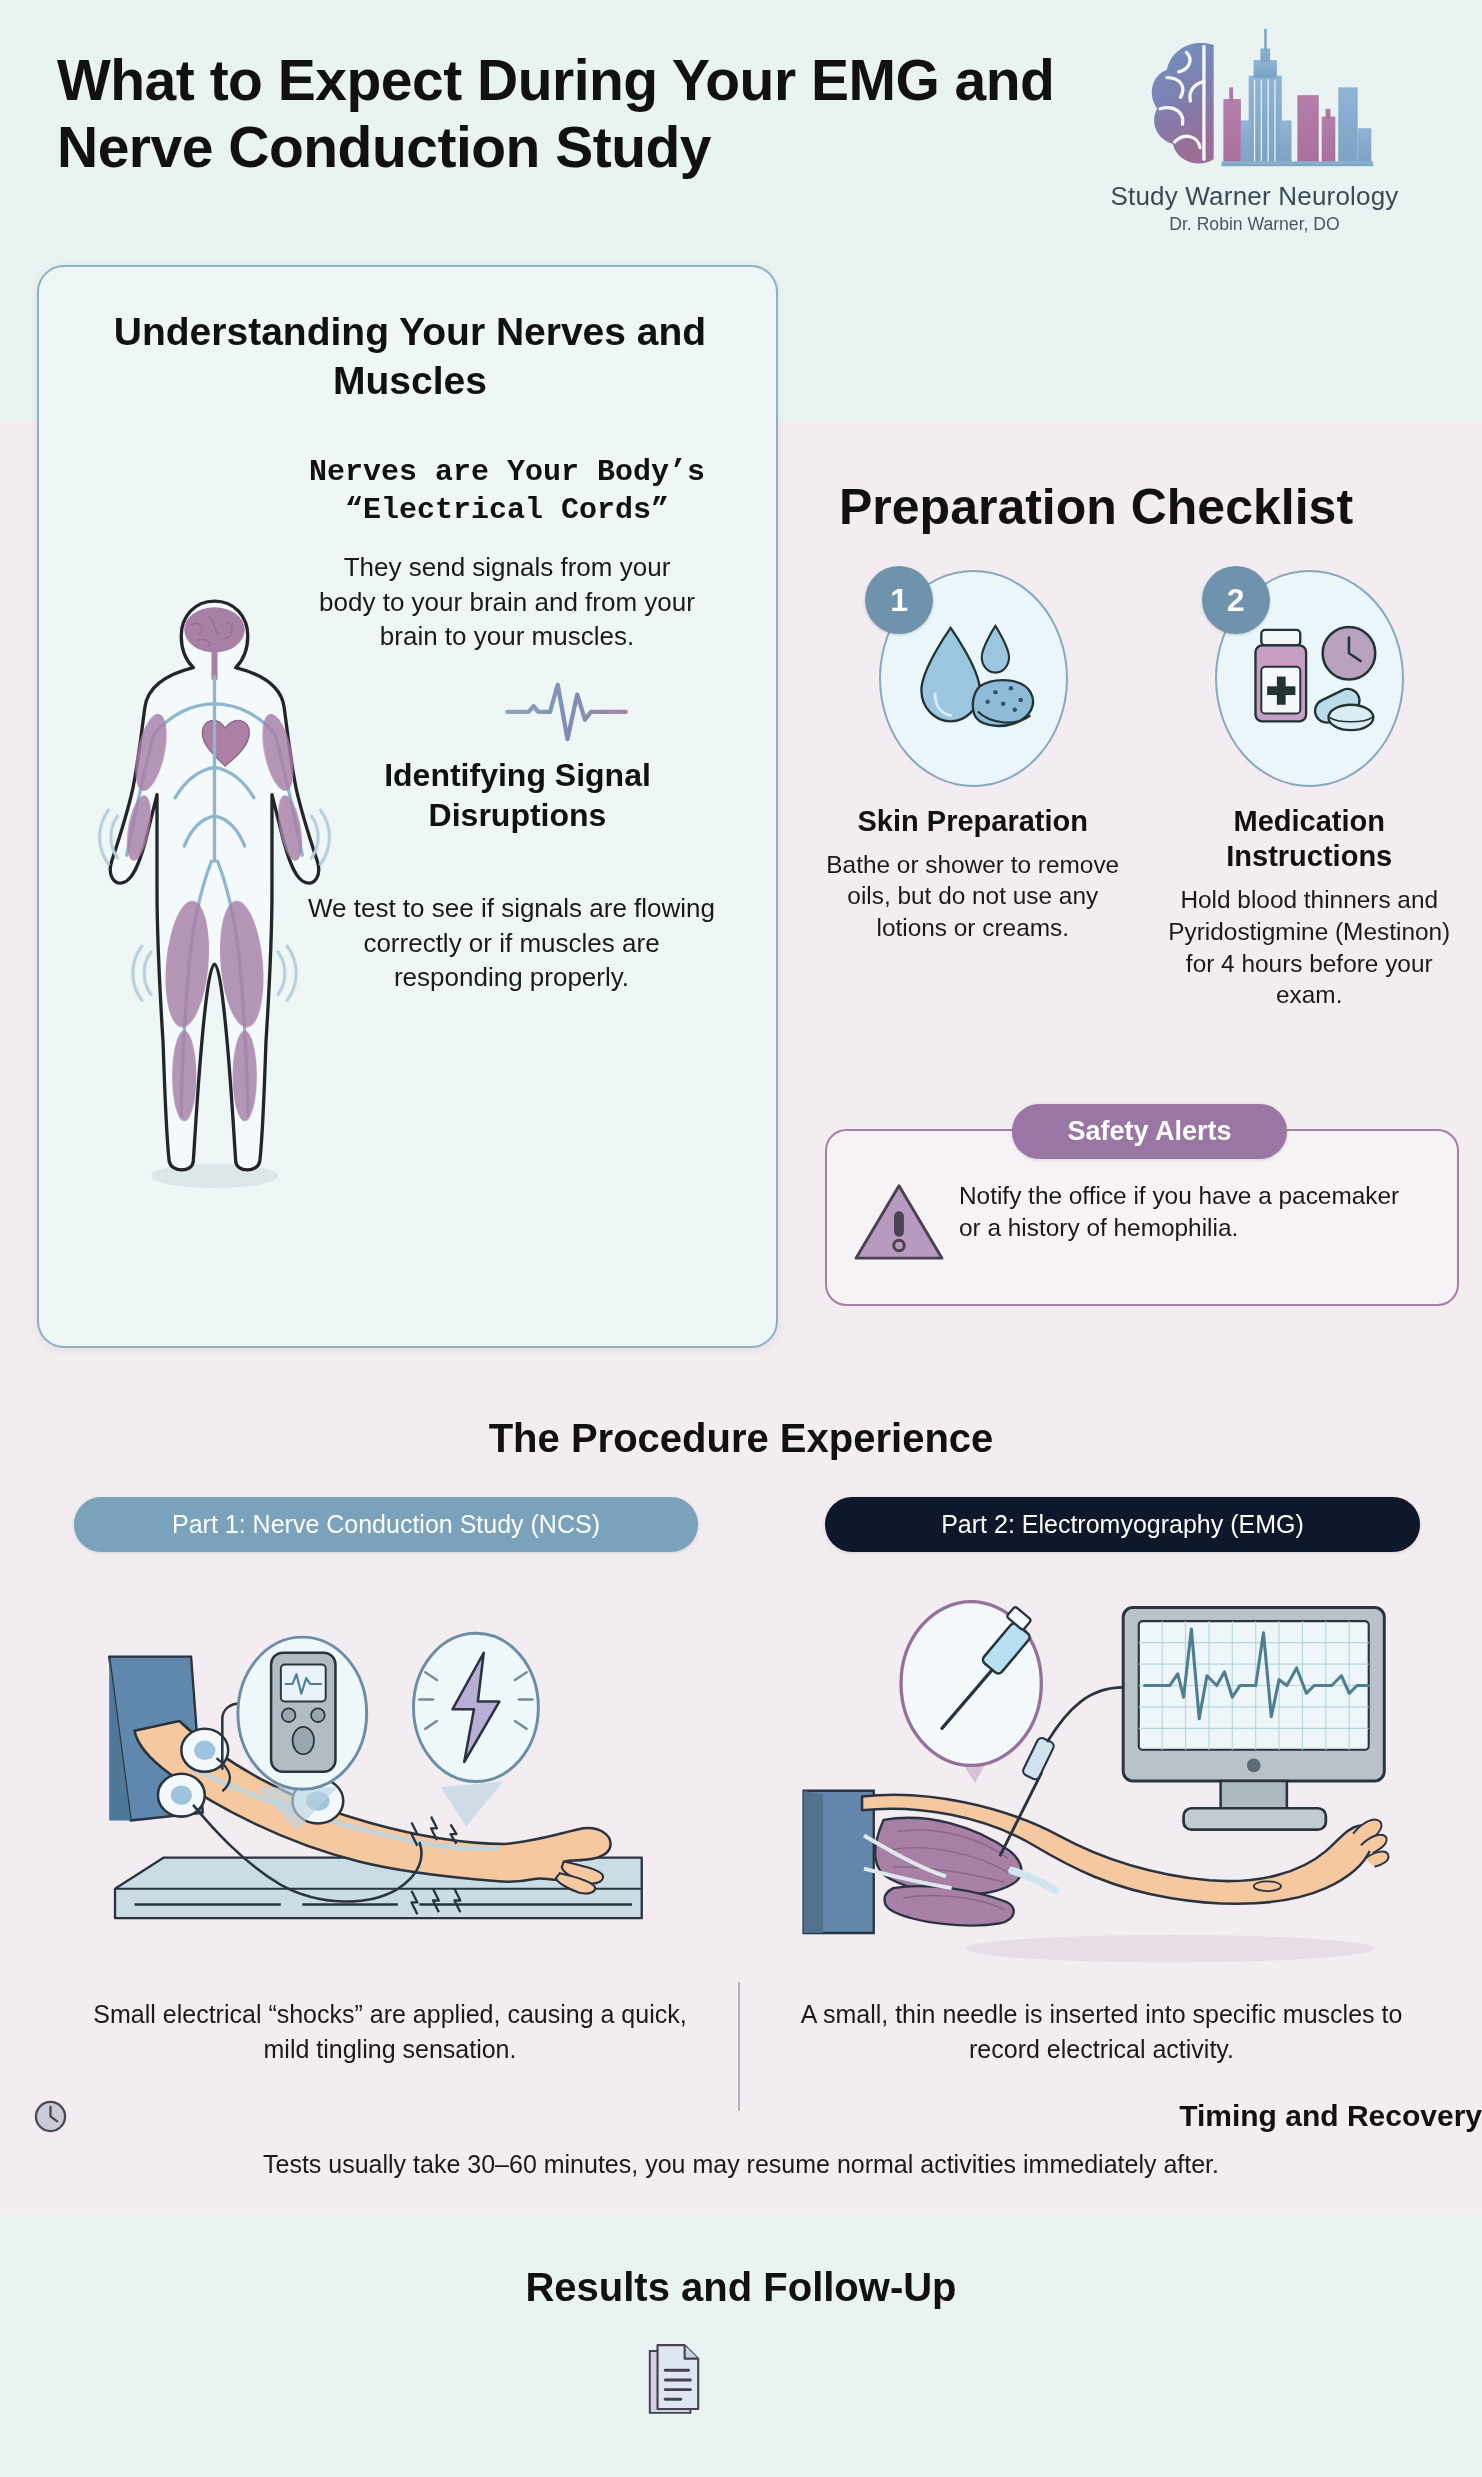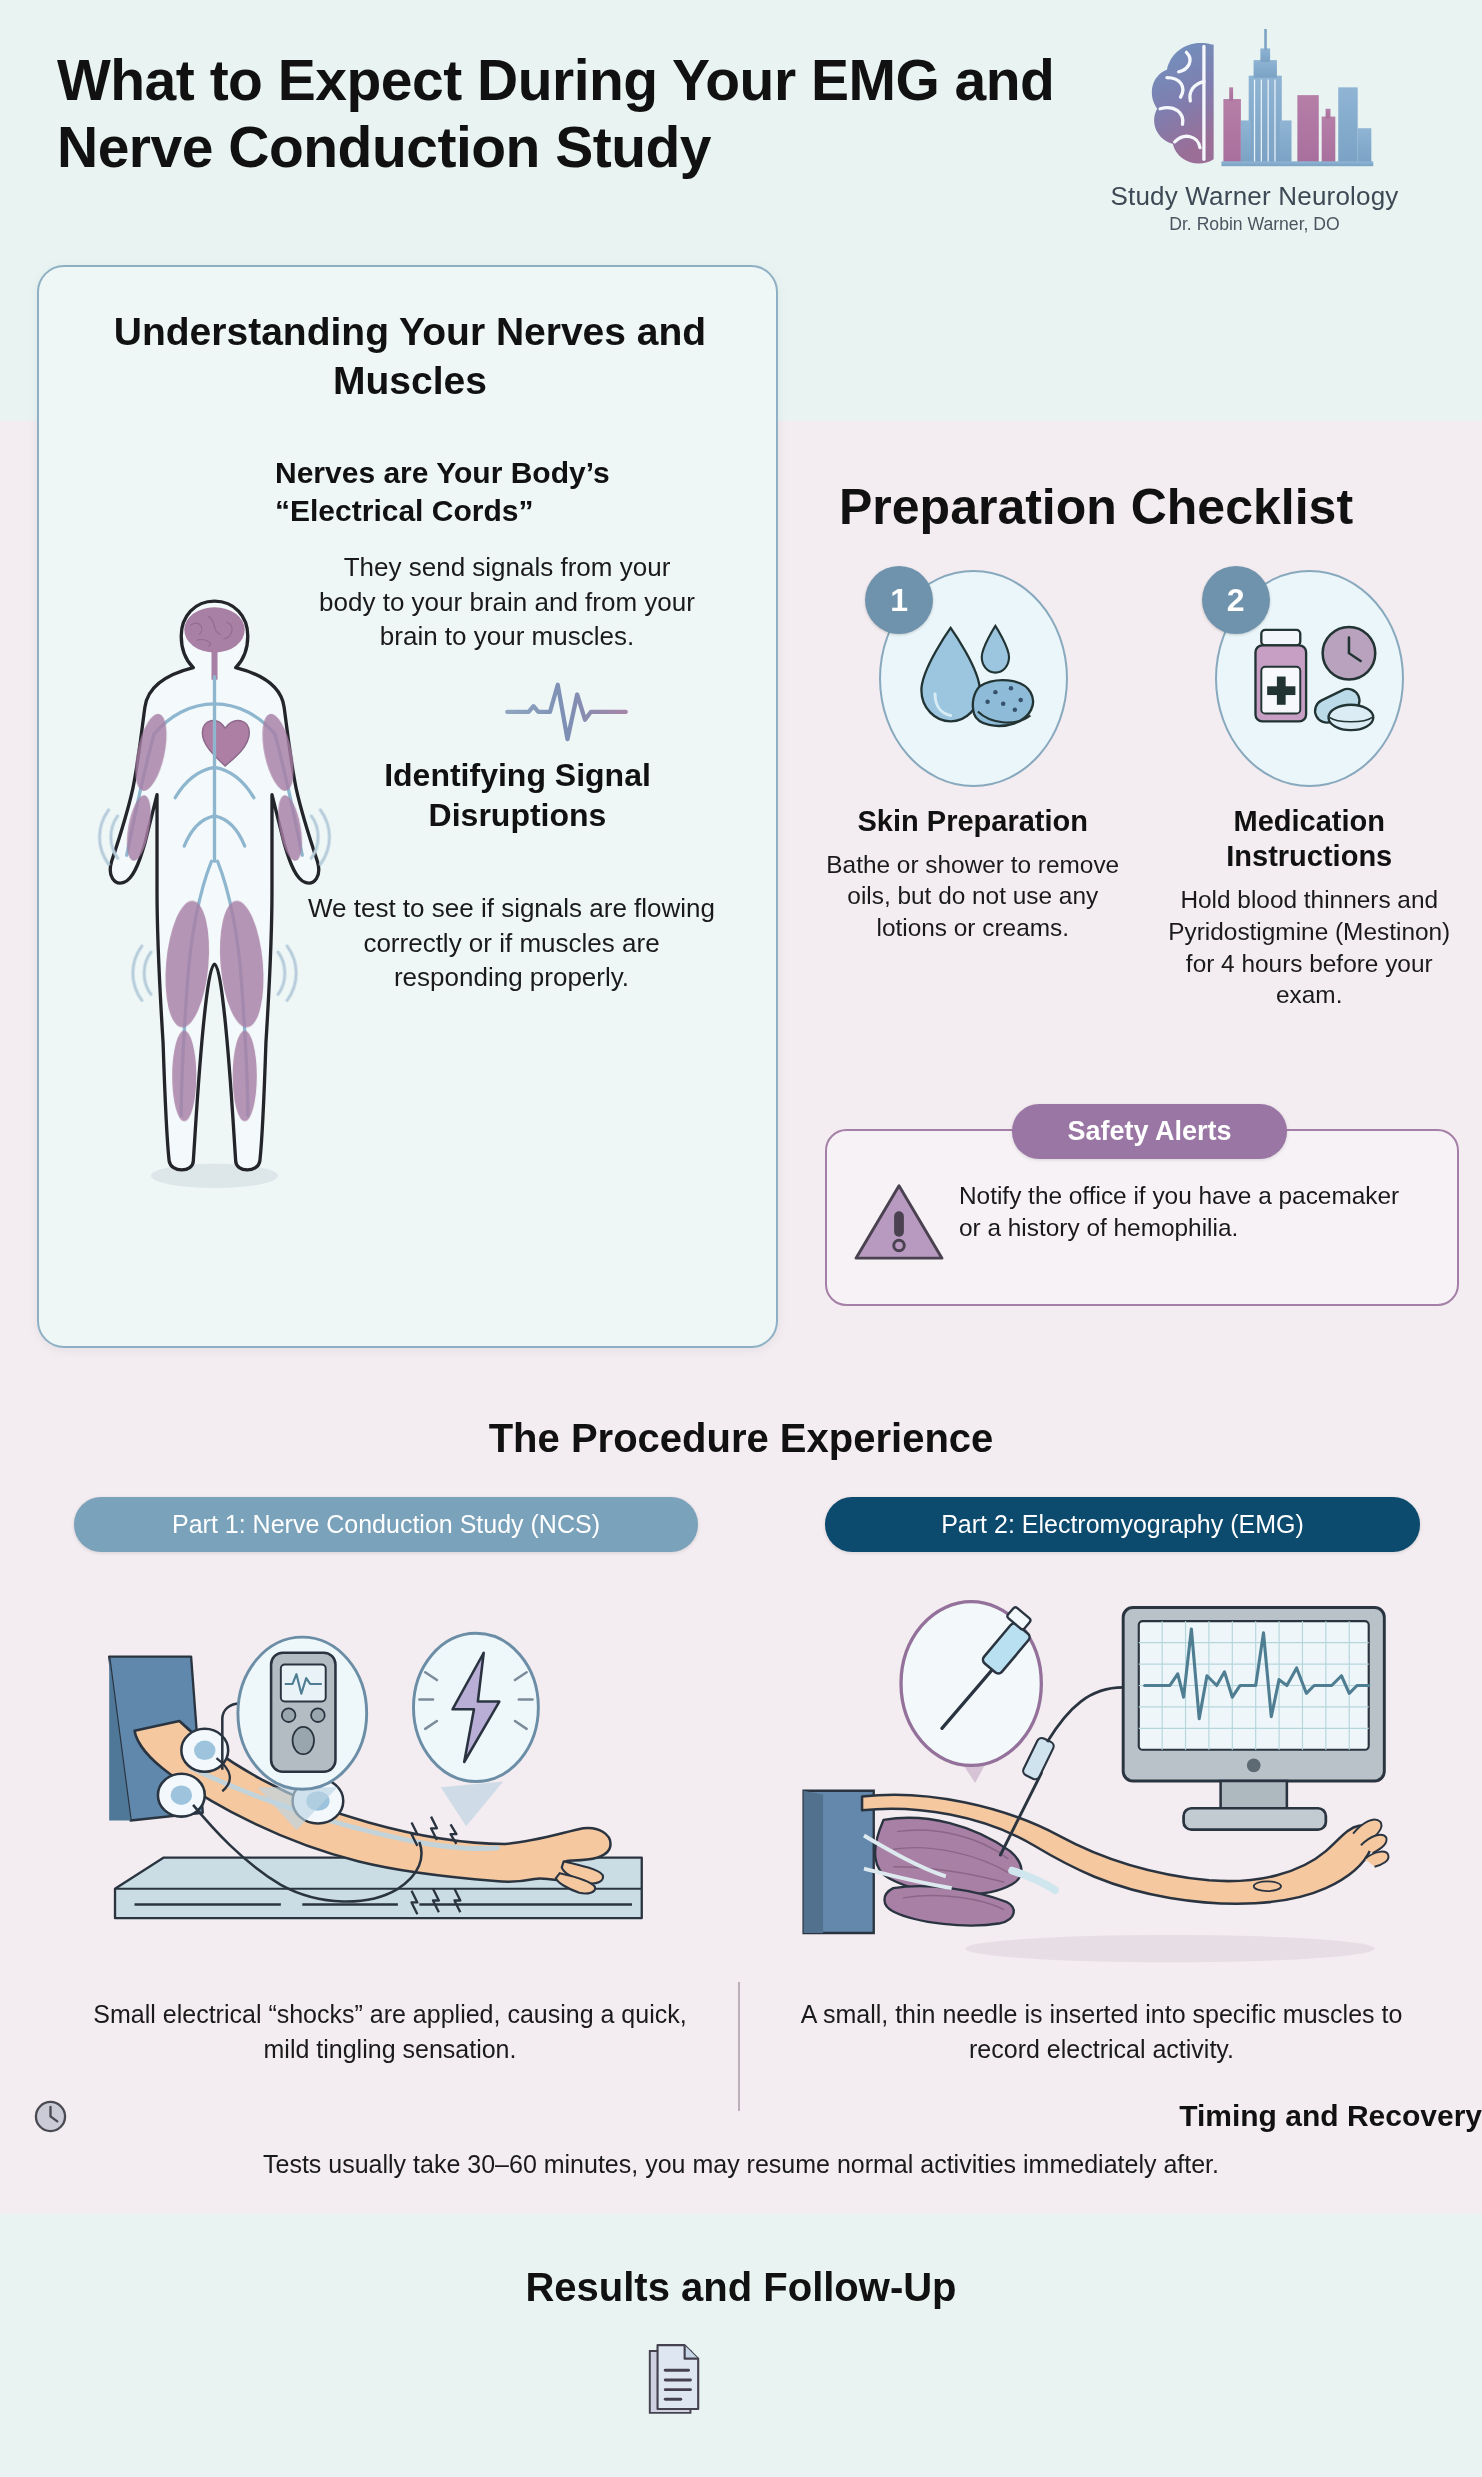--- a/index.html
+++ b/index.html
@@ -35,22 +35,22 @@
   .nerve-card {
     position:absolute; left:37px; top:265px; width:741px; height:1083px;
     background:#eef7f6; border:2.9px solid #8fb0c4; border-radius:27px;
     box-shadow:0 2px 9.8px rgba(120,140,160,.12);
   }
   .nerve-card-title {
     position:absolute; left:59px; top:41px; width:624px; text-align:center;
     font-size:39px; font-weight:bold; line-height:1.25; color:#111;
   }
   .nerve-sub-title {
-    position:absolute; left:236px; top:187px; width:488px; 
-    font-size:30px; font-weight:bold; line-height:1.25; color:#111;
+    position:absolute; left:224px; top:187px; width:488px; text-align:center;
+    font-size:30px; font-weight:bold; line-height:1.25; color:#111;font-family:Liberation Mono, monospace;
   }
   .nerve-sub-body {
     position:absolute; left:273px; top:283px; width:390px; text-align:center;
     font-size:26px; line-height:1.33; color:#1a1a1a;
   }
   .wave-icon { position:absolute; left:464px; top:410px; }
   .nerve-sig-title {
     position:absolute; left:293px; top:488px; width:371px; text-align:center;
     font-size:32px; font-weight:bold; line-height:1.25; color:#111;
   }
@@ -100,21 +100,21 @@
   .proc-title {
     position:absolute; left:0; top:1416px; width:1482px; text-align:center;
     font-size:40px; font-weight:bold; color:#111;
   }
   .proc-pill {
     position:absolute; top:1497px; height:55px; border-radius:27px; color:#fff;
     font-size:25px; display:flex; align-items:center; justify-content:center;
     box-shadow:0 1px 3.9px rgba(0,0,0,.12);
   }
   .pill-ncs { left:74px;  width:624px; background:#7ba2bb; }
-  .pill-emg { left:825px; width:595px; background:#0c4a6e; }
+  .pill-emg { left:825px; width:595px; background:#0f172a; }
 
   .proc-img-l { position:absolute; left:76px;  top:1596px; }
   .proc-img-r { position:absolute; left:780px; top:1590px; }
 
   .proc-divider { position:absolute; left:738px; top:1982px; width:2px; height:129px; background:#b9b0bb; }
 
   .proc-cap-l {
     position:absolute; left:68px; top:1997px; width:644px; text-align:center;
     font-size:25px; line-height:1.38; color:#1a1a1a;
   }

